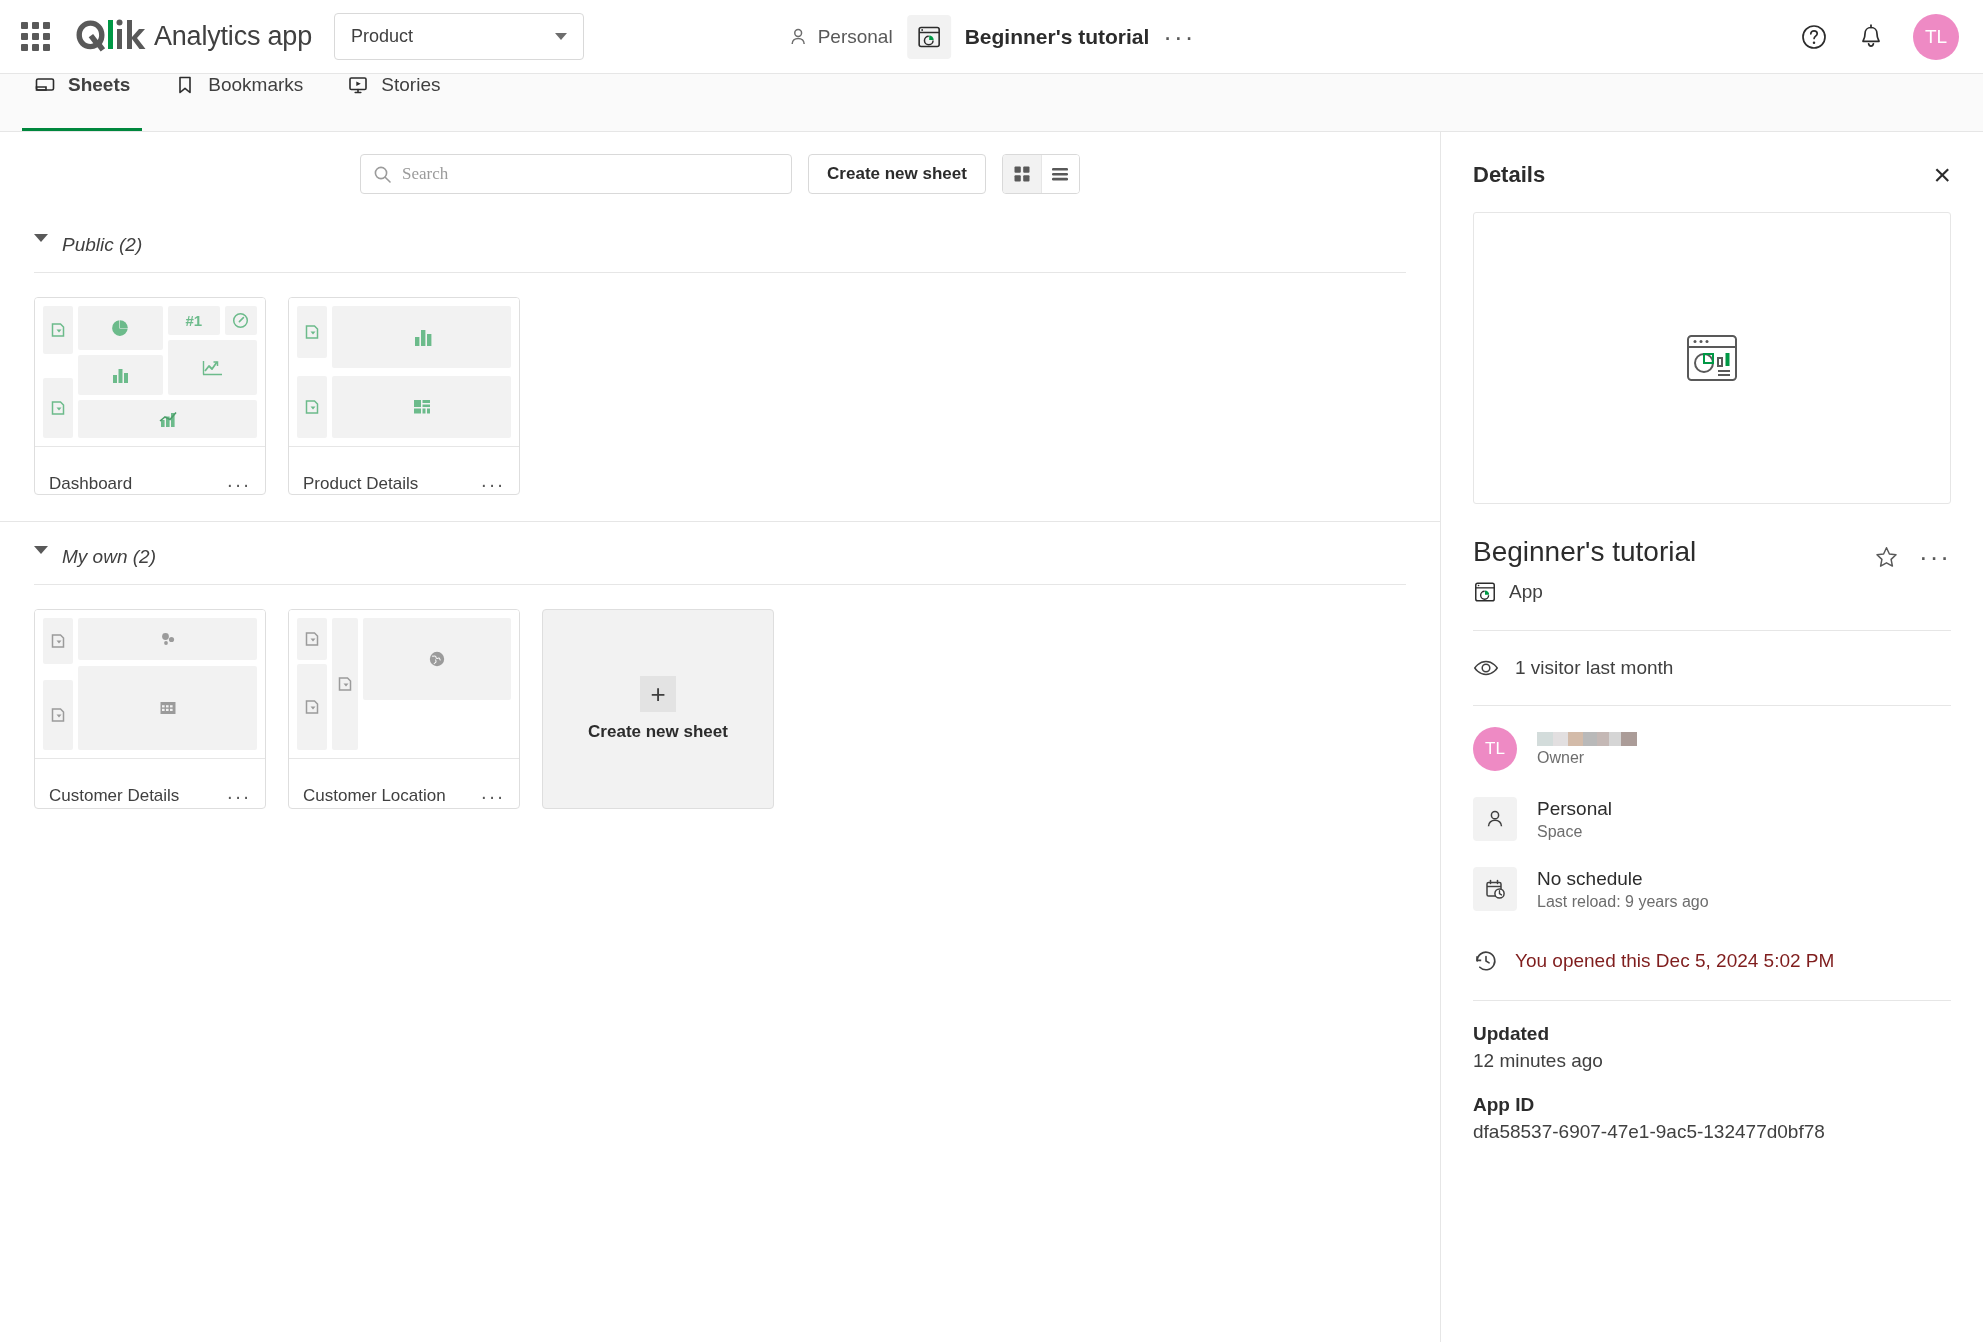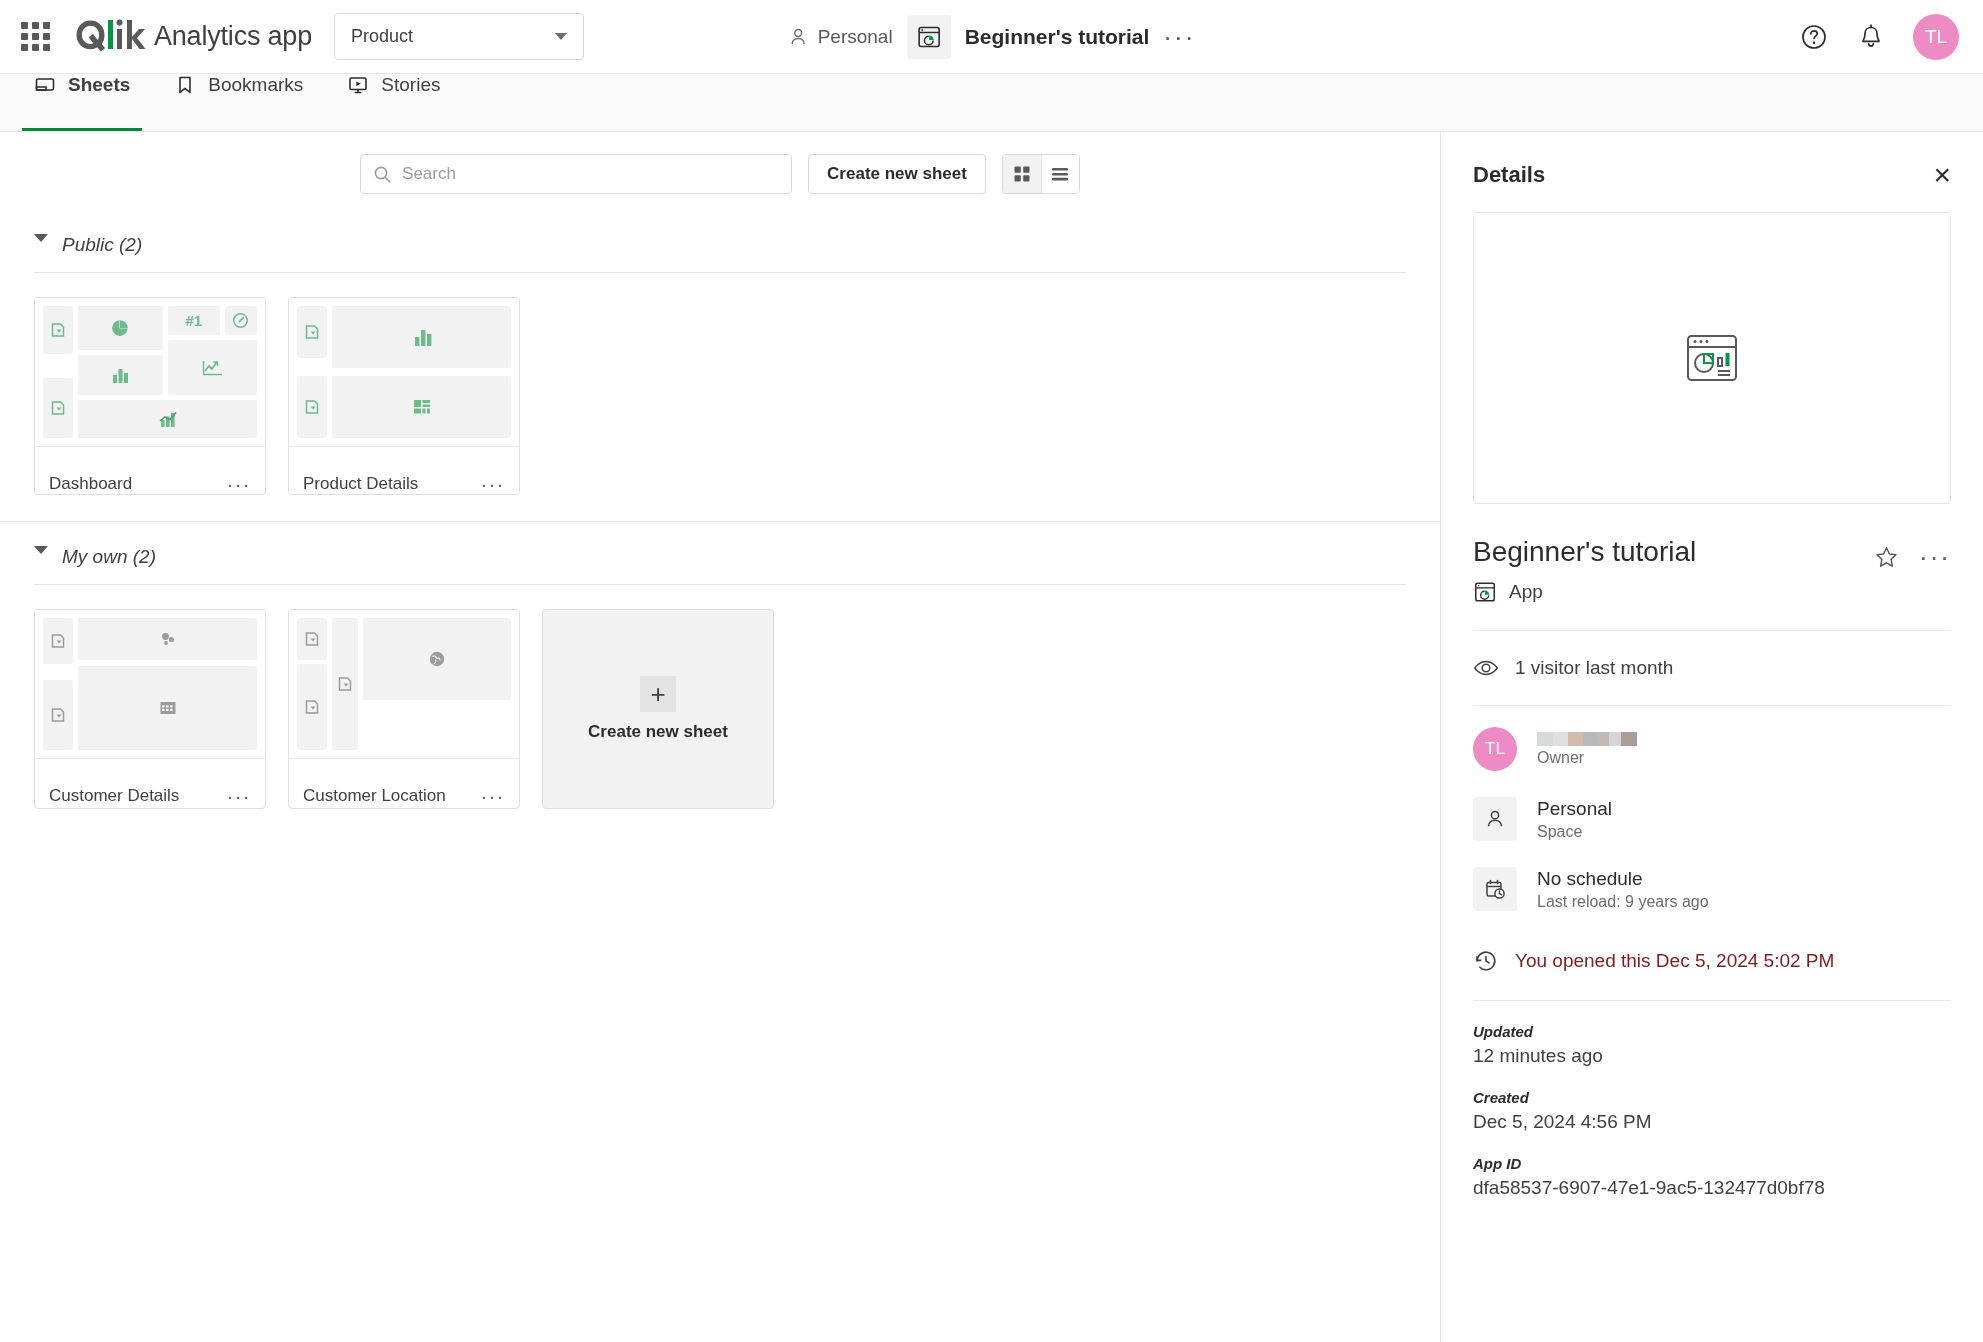--- a/index.html
+++ b/index.html
@@ -63,21 +63,21 @@
   .main { flex: 1; position: relative; overflow: hidden; }
   .details-panel { width: 543px; border-left: 1px solid #e6e6e6;
     padding: 0 32px; overflow: hidden; background: #fff; }
 
   
   .toolbar { display: flex; justify-content: center; align-items: center;
     gap: 16px; padding: 22px 0 16px 0; }
   .search-box { width: 432px; height: 40px; border: 1px solid #d9d9d9; border-radius: 4px;
     display: flex; align-items: center; gap: 10px; padding: 0 12px; background: #fff; }
   .search-box input { border: none; outline: none; font-size: 17px; flex: 1;
-    font-family: Liberation Sans, sans-serif; color: #404040; background: transparent; }
+    font-family: Liberation Serif, serif; color: #404040; background: transparent; }
   .search-box input::placeholder { color: #9b9b9b; }
   .btn-create { height: 40px; padding: 0 18px; border: 1px solid #d9d9d9;
     border-radius: 4px; background: #fff; font-size: 17px; color: #2c2c2c;
     font-weight: bold; cursor: pointer; font-family: "Liberation Sans", sans-serif; }
   .viewtoggle { display: flex; border: 1px solid #d9d9d9; border-radius: 4px;
     overflow: hidden; height: 40px; }
   .vt { width: 38px; display: flex; align-items: center; justify-content: center;
     cursor: pointer; background: #fff; }
   .vt.active { background: #f2f2f2; }
   .vt + .vt { border-left: 1px solid #e6e6e6; }
@@ -143,21 +143,21 @@
     font-size: 17px; }
   .meta-txt .m1 { font-size: 19px; color: #2c2c2c; }
   .meta-txt .m2 { font-size: 16px; color: #6d6d6d; margin-top: 3px; }
   .redact { display: flex; height: 14px; width: 100px; }
   .redact span { display: block; height: 100%; }
 
   .opened-row { display: flex; align-items: center; gap: 16px; padding: 24px 0 0 0;
     font-size: 19px; color: #7f1d1d; }
 
   .kv { padding-top: 22px; }
-  .kv .k { font-size: 15px; font-weight: bold; color: #2c2c2c; font-style: italic; }
+  .kv .k { font-size: 19px; font-weight: bold; color: #2c2c2c; }
   .kv .v { font-size: 19px; color: #404040; margin-top: 5px; }
 </style>
 </head>
 <body>
 
 <div class="topbar">
 
   <div class="waffle">
     <i></i>
       <i></i>
@@ -621,24 +621,20 @@
       <span>You opened this Dec 5, 2024 5:02 PM</span>
     </div>
 
     <div class="dp-rule"></div>
 
     <div class="kv">
       <div class="k">Updated</div>
       <div class="v">12 minutes ago</div>
     </div>
 
-    <div class="kv">
-      <div class="k">Created</div>
-      <div class="v">Dec 5, 2024 4:56 PM</div>
-    </div>
 
     <div class="kv">
       <div class="k">App ID</div>
       <div class="v">dfa58537-6907-47e1-9ac5-132477d0bf78</div>
     </div>
 
   </div>
 </div>
 
 </body></html>

